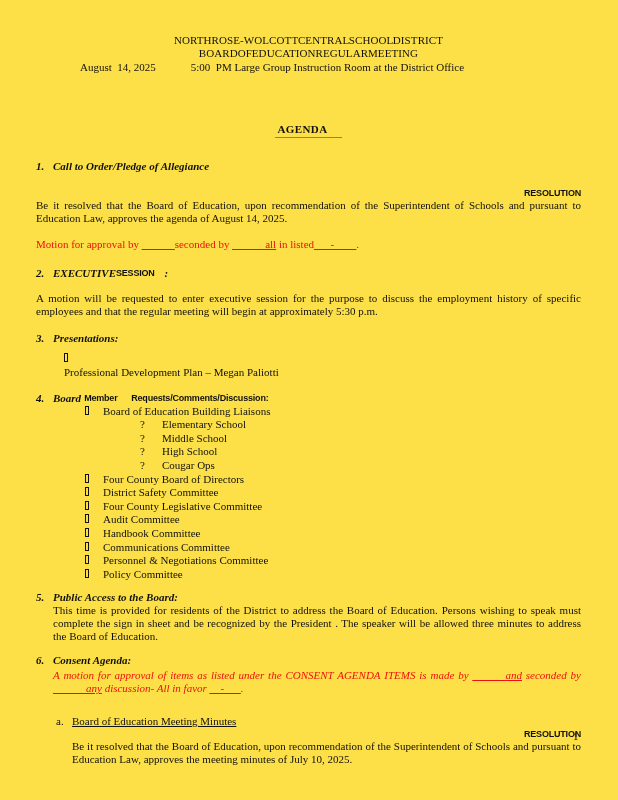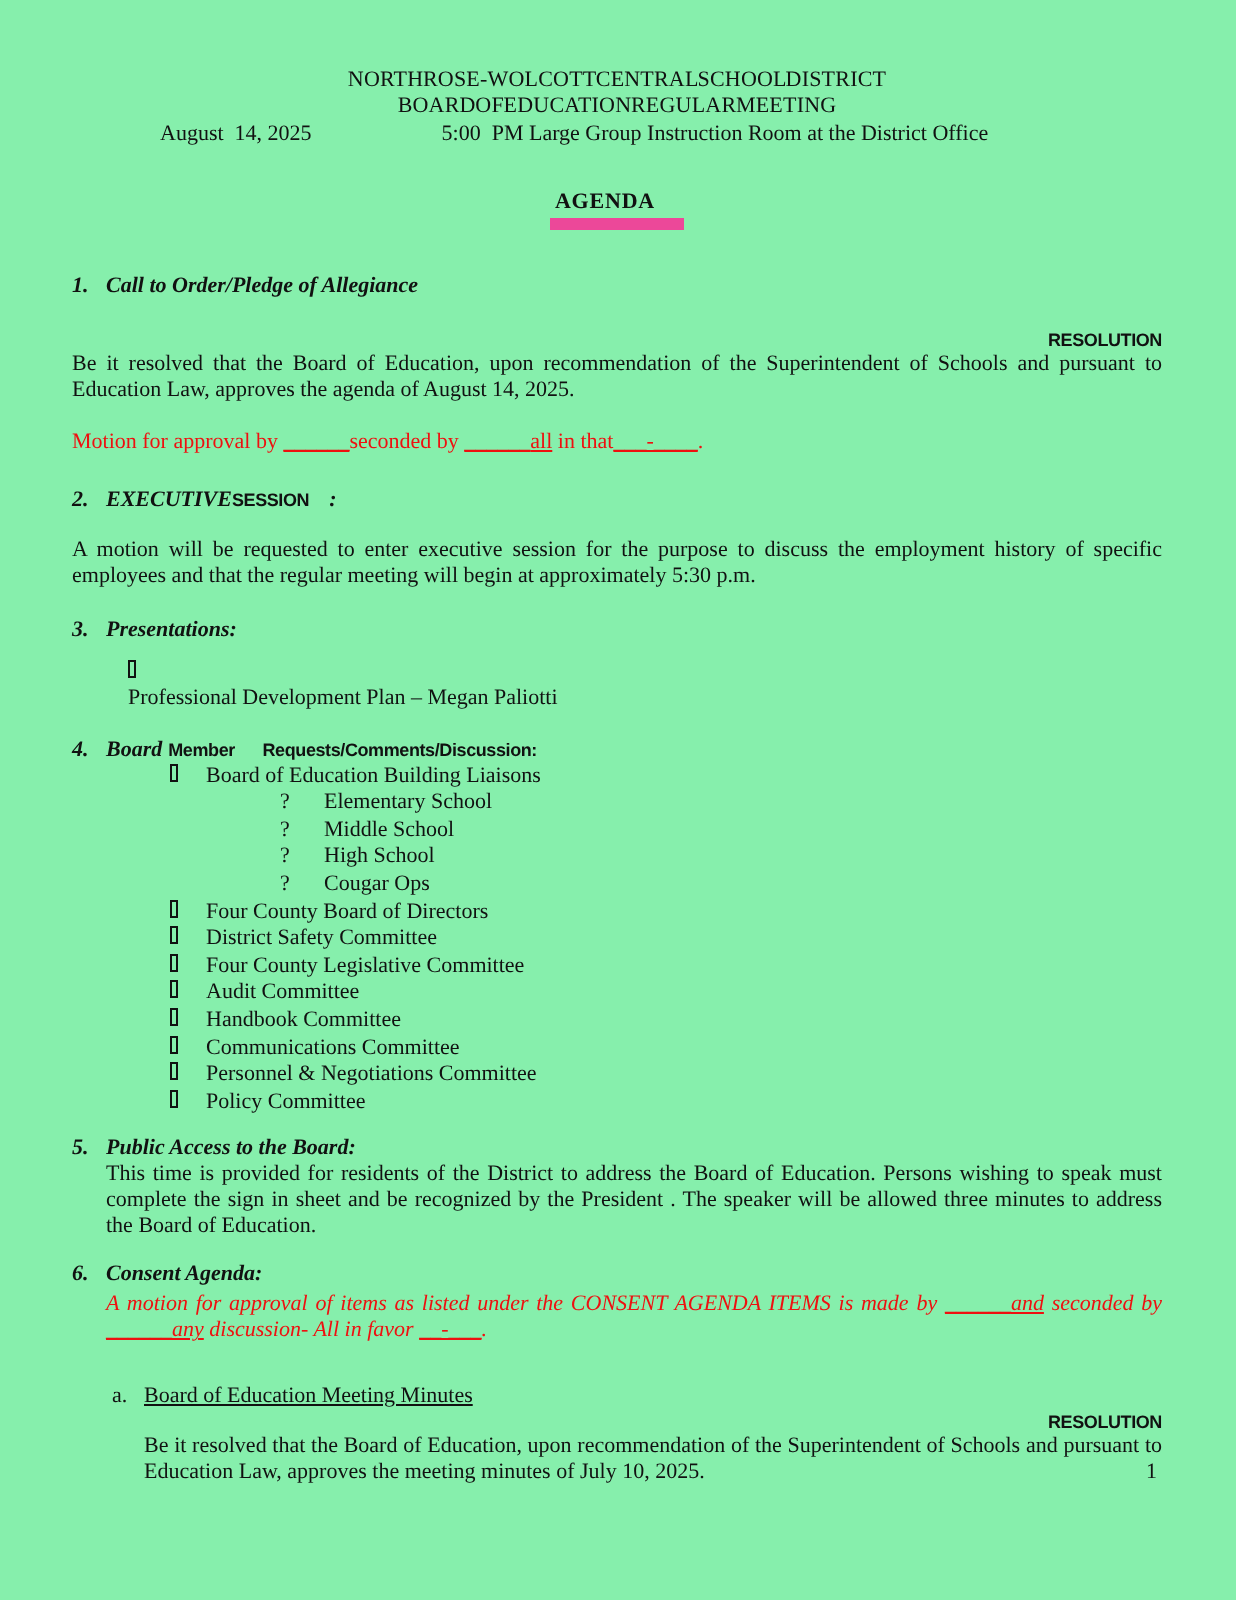--- a/index.html
+++ b/index.html
@@ -1,30 +1,30 @@
 <!DOCTYPE html>
 <html><head>
 <meta charset="utf-8">
 <style>
   html,body{margin:0;padding:0;background:#ffffff;}
   .page{
-    position:relative;width:618px;height:800px;background:#86efac;
+    position:relative;width:618px;height:800px;background:#fde047;
     font-family:"Liberation Serif", serif;font-size:11px;color:#111;
     overflow:hidden;
   }
   .content{padding:34px 37px 0 36px;line-height:13px;}
   .center{text-align:center;}
   .hdr{word-spacing:-3px;letter-spacing:0.1px;}
   .dateline{display:flex;margin-top:1px;}
   .date{margin-left:44px;white-space:pre;}
-  .timeloc{margin-left:65px;white-space:pre;text-align:right;}
+  .timeloc{margin-left:35px;white-space:pre;text-align:right;}
   .agenda-wrap{text-align:center;margin-top:21px;}
   .agenda-title{
     display:inline-block;font-weight:bold;letter-spacing:0.4px;
-    border-bottom:6px solid #ec4899;padding:0 14px 1px 2px;
+    border-bottom:1px solid #ec4899;padding:0 14px 1px 2px;margin-top:28px;
   }
   .h-item{display:flex;font-weight:bold;font-style:italic;}
   .h-num{width:17px;flex:0 0 17px;}
   .narrow{
     font-family:"Liberation Sans", sans-serif;font-weight:bold;font-style:normal;
     font-size:9px;letter-spacing:-0.2px;white-space:pre;align-self:baseline;
   }
   .resolution{
     font-family:"Liberation Sans", sans-serif;font-weight:bold;
     font-size:9px;letter-spacing:-0.2px;line-height:12px;text-align:right;
@@ -81,21 +81,21 @@
       <span class="h-num">1.</span>
       <span>Call to Order/Pledge   of Allegiance</span>
     </div>
 
     <div class="m-approval">
       <div class="resolution">RESOLUTION</div>
       <div class="justify">Be it resolved  that the Board of Education, upon recommendation  of the Superintendent  of Schools and pursuant  to Education Law, approves  the agenda  of August  14, 2025.</div>
     </div>
 
     <div class="red m-motion">
-      <span>Motion for approval by </span><span class="ul">______</span><span>seconded  by </span><span class="ul">______</span><span class="ul">all</span><span> in that</span><span class="ul">___-____</span><span>.</span>
+      <span>Motion for approval by </span><span class="ul">______</span><span>seconded  by </span><span class="ul">______</span><span class="ul">all</span><span> in listed</span><span class="ul">___-____</span><span>.</span>
     </div>
 
     <div class="h-item m-item2">
       <span class="h-num">2.</span>
       <span>EXECUTIVE</span>
         <span class="narrow">SESSION</span>
         <span style="margin-left:10px;">:</span>
     </div>
     <div class="justify m-body2">A motion will  be requested  to enter  executive session  for the purpose  to discuss  the employment    history  of specific   employees and  that  the  regular   meeting   will  begin  at approximately    5:30 p.m.</div>
 

